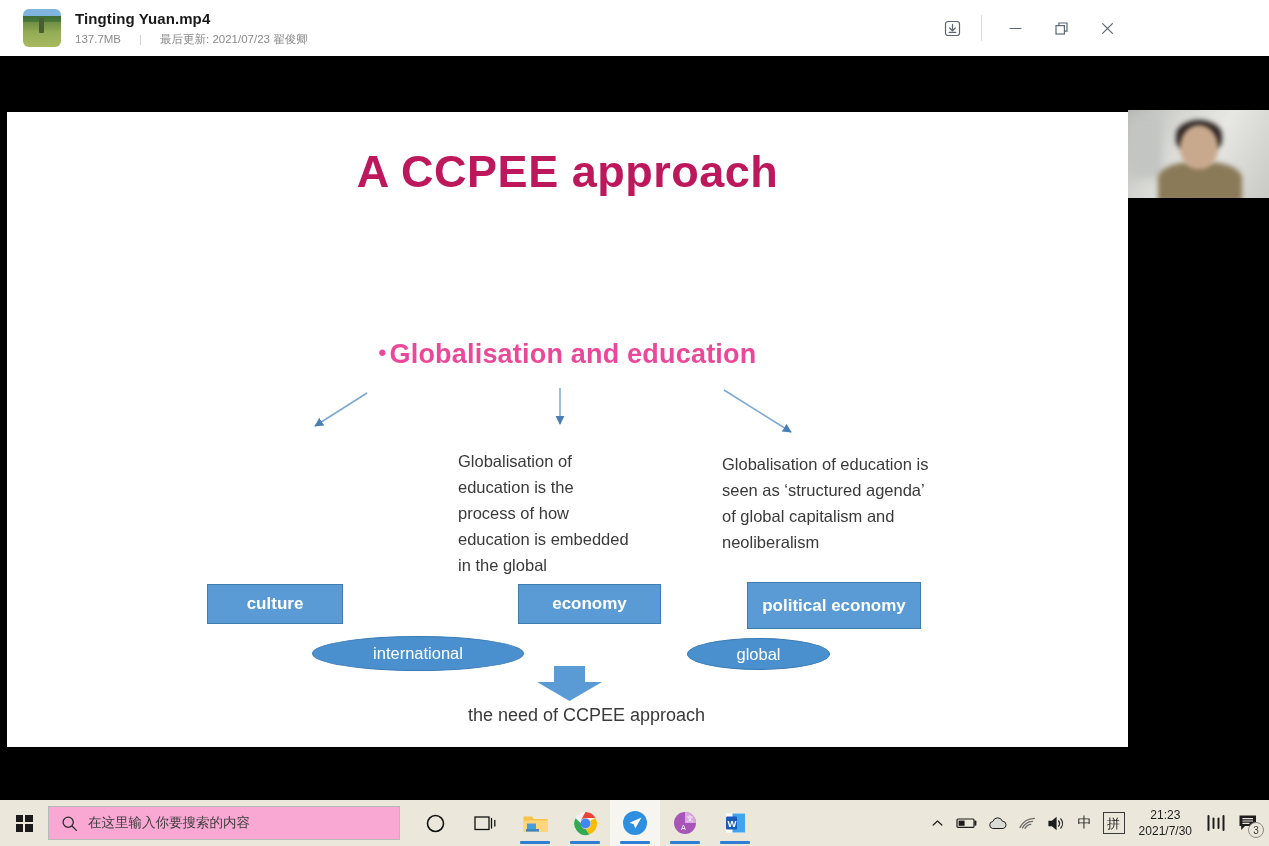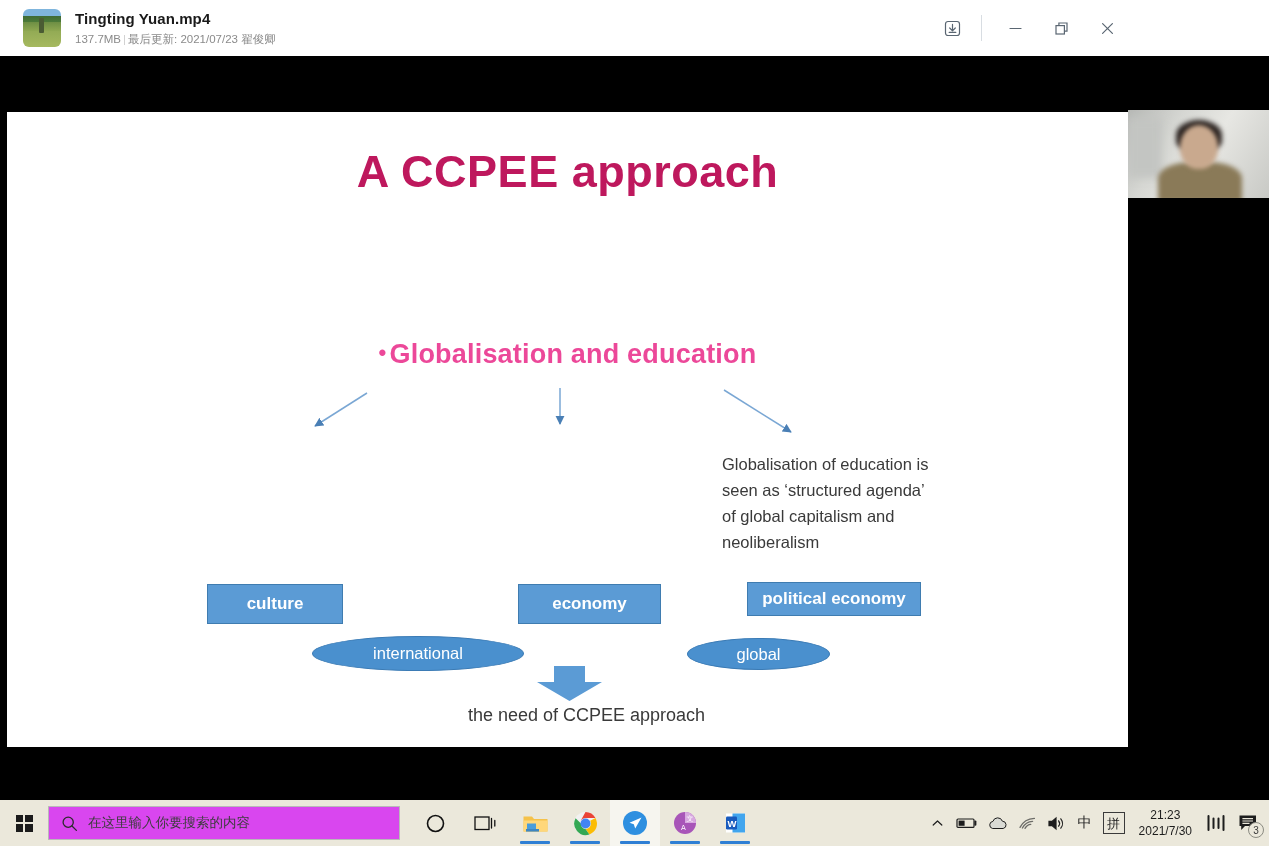--- a/index.html
+++ b/index.html
@@ -33,21 +33,21 @@
     left: 42%; top: 24%; width: 5px; height: 40%;
     background: #4a5c33; border-radius: 1px;
   }
   .file-meta { margin-left: 14px; display: flex; flex-direction: column; justify-content: center; }
   .file-name {
     font-size: 15px; font-weight: bold; color: #1a1a1a;
     line-height: 20px; letter-spacing: .1px;
   }
   .file-sub {
     font-size: 11.5px; color: #8a8a8a; line-height: 16px; margin-top: 2px;
-    display: flex; align-items: center; gap: 2px;
+    display: flex; align-items: center; gap: 18px;
   }
   .file-sub .divider { color: #cfcfcf; }
 
   .tb-right {
     margin-left: auto; display: flex; align-items: center; height: 100%;
   }
   .tb-btn {
     width: 46px; height: 56px;
     display: flex; align-items: center; justify-content: center;
     color: #5a6672; cursor: default;
@@ -102,21 +102,21 @@
   .bbox {
     position: absolute;
     background: #5b9bd5;
     border: 1px solid #3f7cb0;
     color: #ffffff;
     display: flex; align-items: center; justify-content: center;
     font-size: 17px; line-height: 22px; text-align: center; font-weight: bold;
   }
   .bbox-culture  { left: 200px; top: 472px; width: 136px; height: 40px; }
   .bbox-economy  { left: 477px; top: 472px; width: 143px; height: 40px; margin-left: 34px; }
-  .bbox-polecon  { left: 740px; top: 470px; width: 174px; height: 34px; text-align: center; }
+  .bbox-polecon  { left: 740px; top: 470px; width: 174px; height: 47px; text-align: center; }
 
   .bell {
     position: absolute;
     background: #4a90ce;
     border: 1px solid #3b7bb5;
     border-radius: 50%;
     color: #ffffff;
     display: flex; align-items: center; justify-content: center;
     font-size: 16.5px;
   }
@@ -162,21 +162,21 @@
   }
   .win-logo {
     width: 17px; height: 17px;
     display: grid; grid-template-columns: 1fr 1fr; grid-template-rows: 1fr 1fr;
     gap: 2px;
   }
   .win-logo i { background: #1b1b1b; display: block; }
 
   .search-box {
     width: 352px; height: 34px; margin-left: 0px;
-    background: #d946ef; border: 1px solid #b9b9b9;
+    background: #f9a8d4; border: 1px solid #b9b9b9;
     display: flex; align-items: center; gap: 10px;
     padding: 12px 12px;
   }
   .search-placeholder { font-size: 13.5px; color: #3c3c3c; }
 
   .tasks { display: flex; align-items: center; height: 46px; margin-left: 10px; }
   .task-icon {
     width: 50px; height: 46px; position: relative;
     display: flex; align-items: center; justify-content: center;
   }
@@ -267,20 +267,21 @@
       <defs>
         <marker id="ah" markerWidth="7" markerHeight="7" refX="5.4" refY="3" orient="auto">
           <path d="M0,0 L6,3 L0,6 z" fill="#4a7fb5"></path>
         </marker>
       </defs>
       <path d="M360 281 L308 314" stroke="#7aa7d4" stroke-width="1.5" fill="none" marker-end="url(#ah)"></path>
       <path d="M553 276 L553 312" stroke="#7aa7d4" stroke-width="1.5" fill="none" marker-end="url(#ah)"></path>
       <path d="M717 278 L784 320" stroke="#7aa7d4" stroke-width="1.5" fill="none" marker-end="url(#ah)"></path>
     </svg>
 
+    <div class="col col-mid">Globalisation of education is the process of how education is embedded in the global</div>
     <div class="col col-right">Globalisation of education is seen as ‘structured agenda’ of global capitalism and neoliberalism</div>
 
     <div class="bbox bbox-culture">culture</div>
     <div class="bbox bbox-economy">economy</div>
     <div class="bbox bbox-polecon">political economy</div>
 
     <div class="bell bell-intl">international</div>
     <div class="bell bell-global">global</div>
 
     <svg class="down-arrow" viewBox="0 0 75 36">

